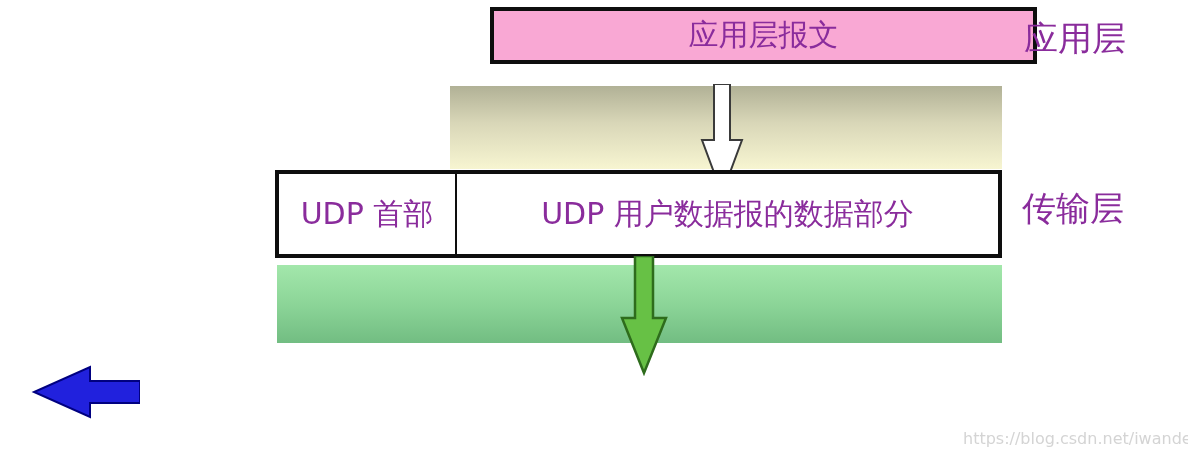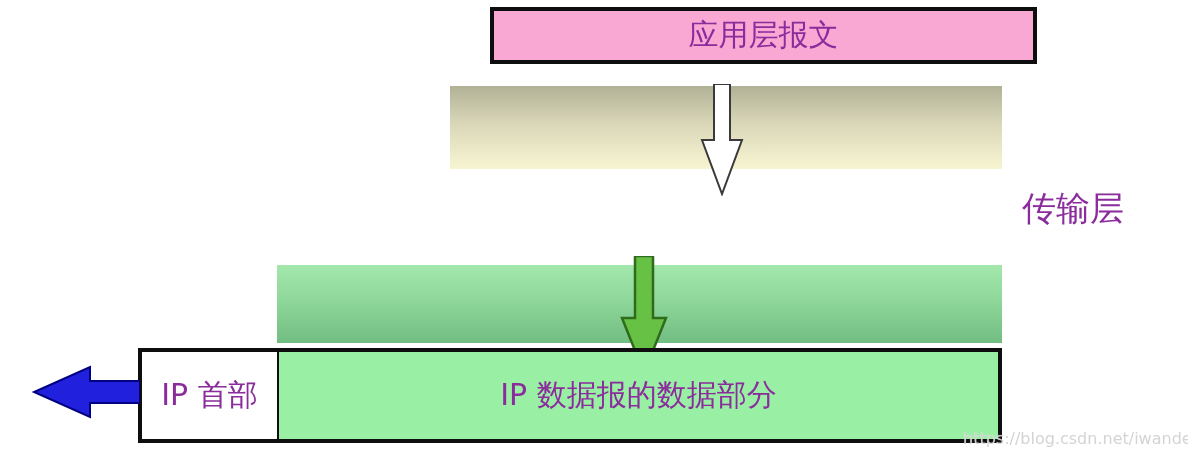--- a/index.html
+++ b/index.html
@@ -72,37 +72,38 @@
   <div class="box app-box">
     <span class="purple">应用层报文</span>
   </div>
 
   <div class="band-yellow"></div>
 
   <svg class="arrow arrow-white" width="44" height="112" viewBox="0 0 44 112">
     <polygon points="14,0 30,0 30,56 42,56 22,110 2,56 14,56" fill="#ffffff" stroke="#3a3a3a" stroke-width="2"></polygon>
   </svg>
 
+  <div class="box udp-box">
+    <div class="udp-header-cell">
+      <span class="purple">UDP 首部</span>
+    </div>
+    <div class="udp-data-cell">
+      <span class="purple">UDP 用户数据报的数据部分</span>
+    </div>
+  </div>
 
   <div class="band-green"></div>
 
   <svg class="arrow arrow-green" width="48" height="120" viewBox="0 0 48 120">
     <polygon points="15,0 33,0 33,62 46,62 24,117 2,62 15,62" fill="#67c145" stroke="#2e6c1c" stroke-width="2.5"></polygon>
   </svg>
 
-  <div class="box ip-box">
-    <div class="ip-header-cell">
-      <span class="purple">IP 首部</span>
-    </div>
-    <div class="ip-data-cell">
-      <span class="purple">IP 数据报的数据部分</span>
-    </div>
-  </div>
 
   <svg class="arrow arrow-blue" width="112" height="56" viewBox="0 0 112 56">
     <polygon points="112,17 62,17 62,3 6,28 62,53 62,39 112,39" fill="#2121dd" stroke="#000080" stroke-width="2"></polygon>
   </svg>
 
+  <div class="layer-label label-app purple">应用层</div>
   <div class="layer-label label-transport purple">传输层</div>
 
   <div class="watermark">https://blog.csdn.net/iwanderu</div>
 
 </div>
 
 </body></html>

